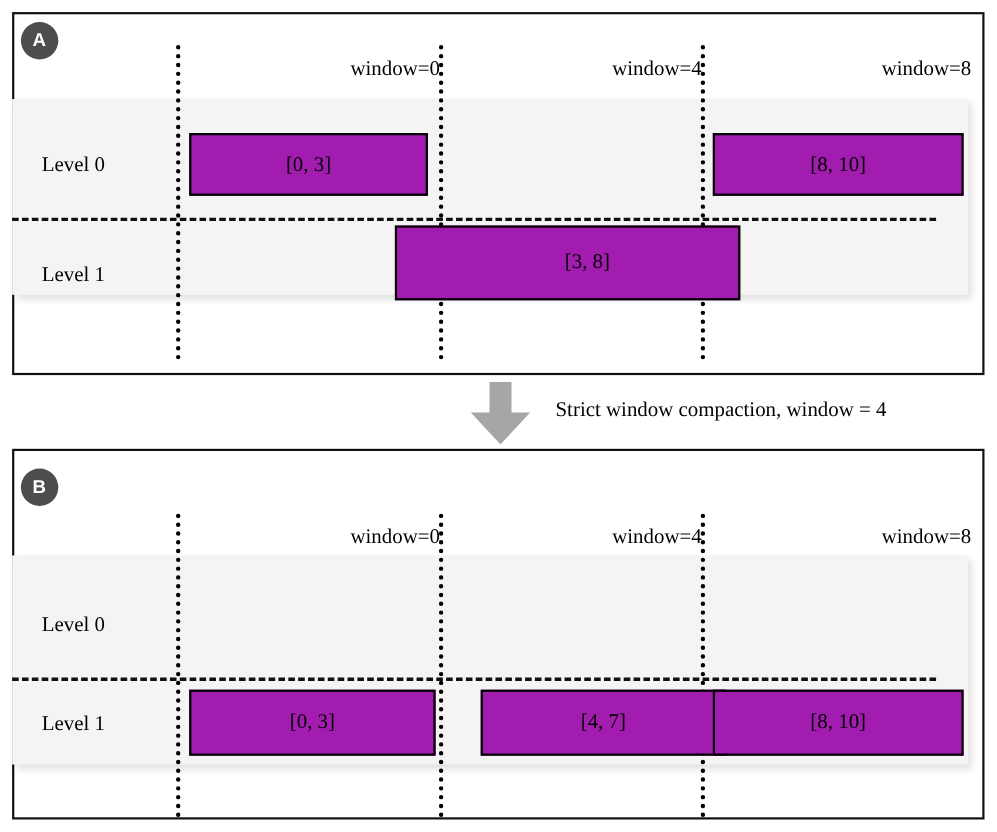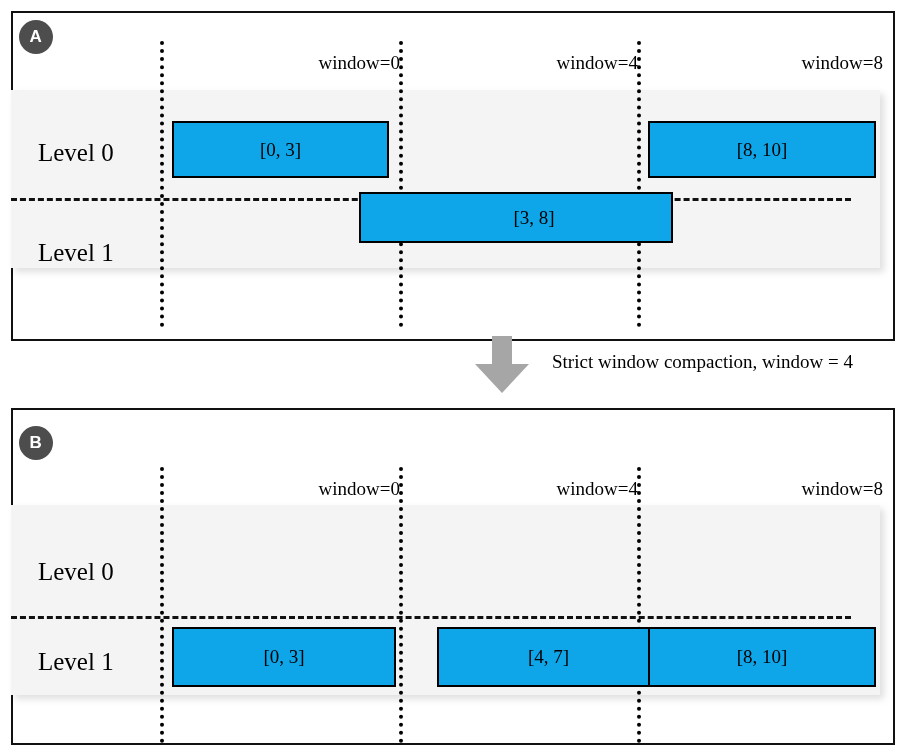--- a/index.html
+++ b/index.html
@@ -74,45 +74,44 @@
   .window-label {
     position: absolute;
     font-size: 19px;
     text-align: right;
     white-space: nowrap;
   }
 
   
   .level-label {
     position: absolute;
-    font-size: 25px;
+    font-size: 19px;
     white-space: nowrap;
   }
 
   
   .interval-box {
     position: absolute;
-    background: #0ea5e9;
+    background: #a21caf;
     border: 2.5px solid #000000;
     box-sizing: border-box;
     display: flex;
     align-items: center;
     justify-content: center;
     font-size: 19px;
     font-family: Liberation Serif, serif;
   }
 
   
   #transition {
     position: absolute;
     left: 0;
-    top: 330px;
+    top: 341px;
     width: 853px;
     height: 67px;
-    margin-left: 47px;
   }
   #arrow-down {
     position: absolute;
     left: 424px;
     top: 6px;
     width: 62px;
     height: 58px;
   }
   #transition-caption {
     position: absolute;
@@ -139,21 +138,21 @@
 <div class="level-label" style="left:38px; top:239px;">Level 1</div>
 
 <div class="level-divider" id="divider-a"></div>
 
 <div class="window-line" style="left:160px; top:41px; height:286px;"></div>
 <div class="window-line" style="left:399px; top:41px; height:286px;"></div>
 <div class="window-line" style="left:637px; top:41px; height:286px;"></div>
 
 <div class="interval-box" style="left:172px; top:121px; width:217px; height:57px;">[0, 3]</div>
 <div class="interval-box" style="left:648px; top:121px; width:228px; height:57px;">[8, 10]</div>
-<div class="interval-box" style="left:359px; top:192px; width:314px; height:51px;padding-left:36px;">[3, 8]</div>
+<div class="interval-box" style="left:359px; top:205px; width:314px; height:68px;padding-left:36px;">[3, 8]</div>
 
 <div id="transition">
   <svg id="arrow-down" viewBox="0 0 62 58">
     <polygon points="21,0 41,0 41,28 58,28 31,57 4,28 21,28" fill="#a6a6a6"></polygon>
   </svg>
   <div id="transition-caption">Strict window compaction, window = 4</div>
 </div>
 
 <div class="panel" id="panel-b"></div>
 

